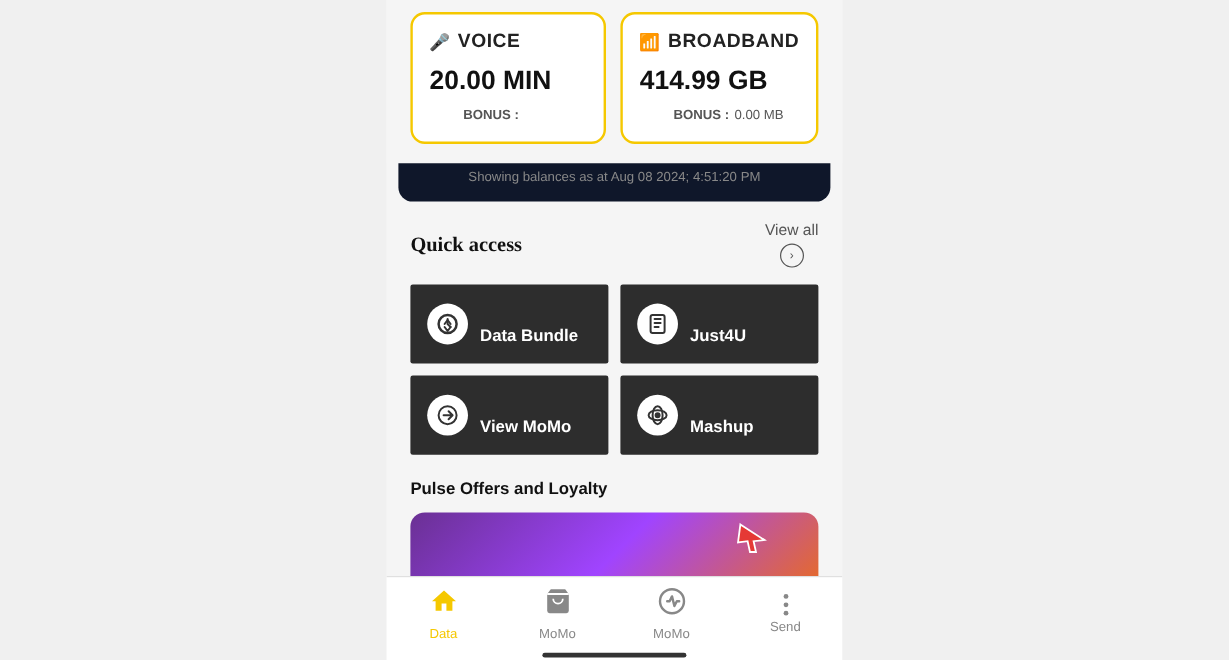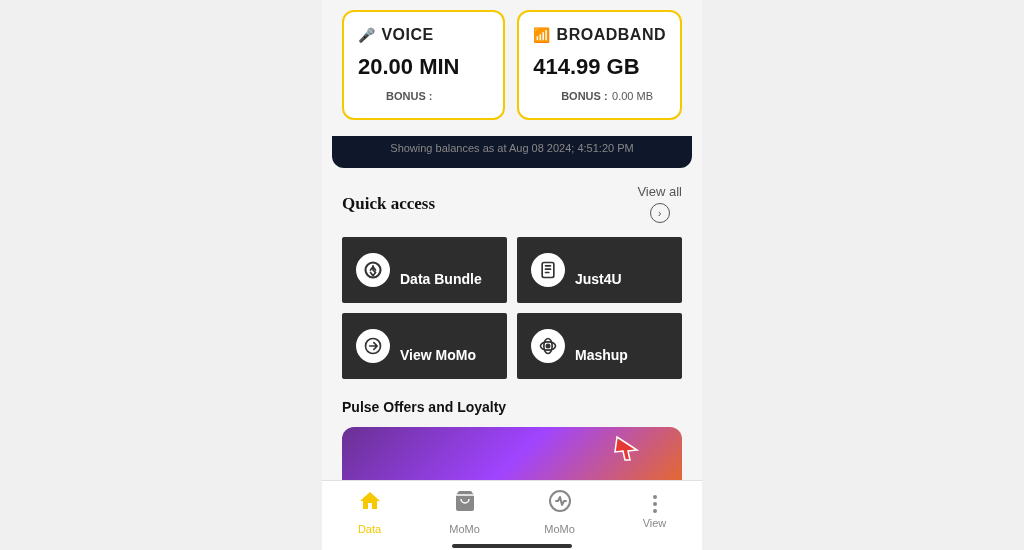--- a/index.html
+++ b/index.html
@@ -369,18 +369,18 @@
         </svg>
       </span>
       <span class="nav-label">MoMo</span>
     </div>
     <div class="nav-item">
       <div class="more-dots">
         <div class="dot"></div>
         <div class="dot"></div>
         <div class="dot"></div>
       </div>
-      <span class="nav-label">View</span>
+      <span class="nav-label">Send</span>
     </div>
   </div>
 
   <div class="home-indicator"></div>
 </div>
 
 </body></html>

